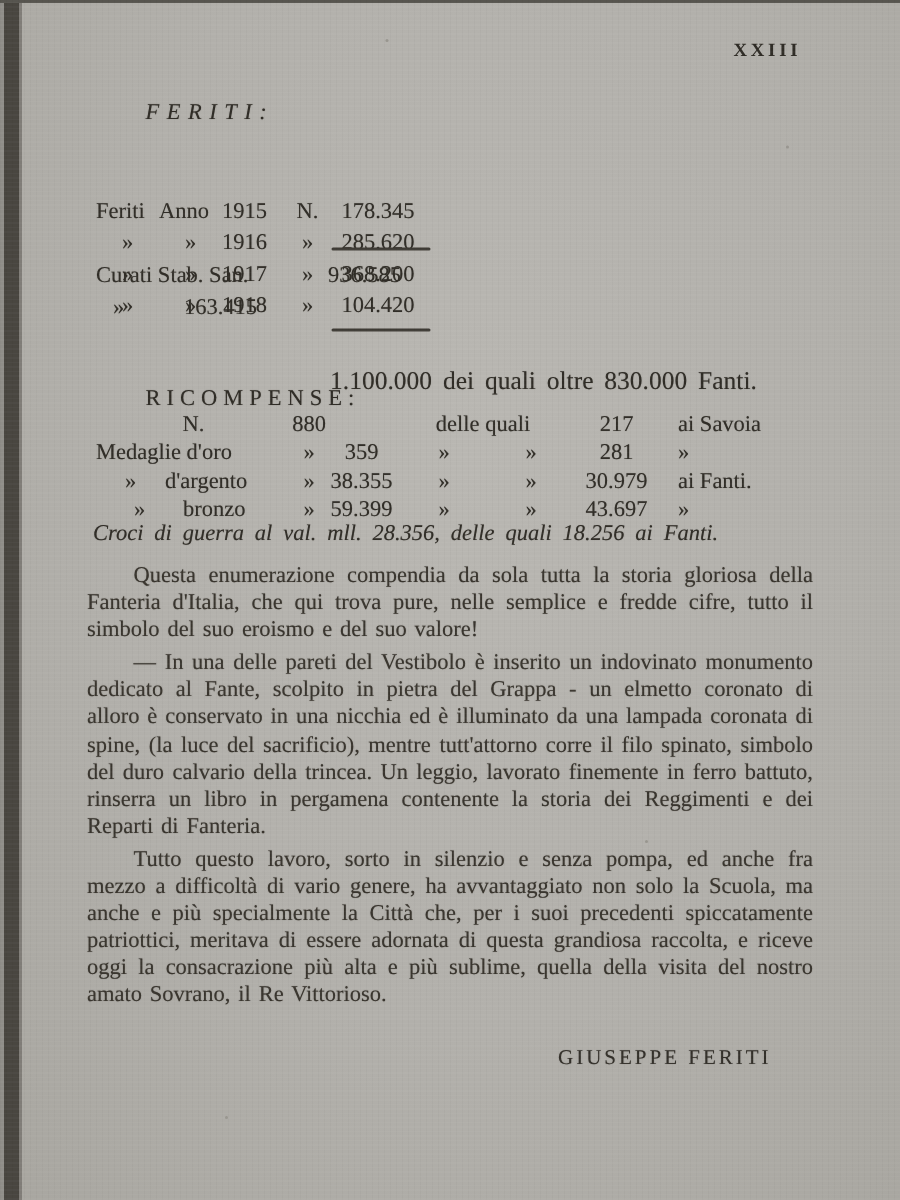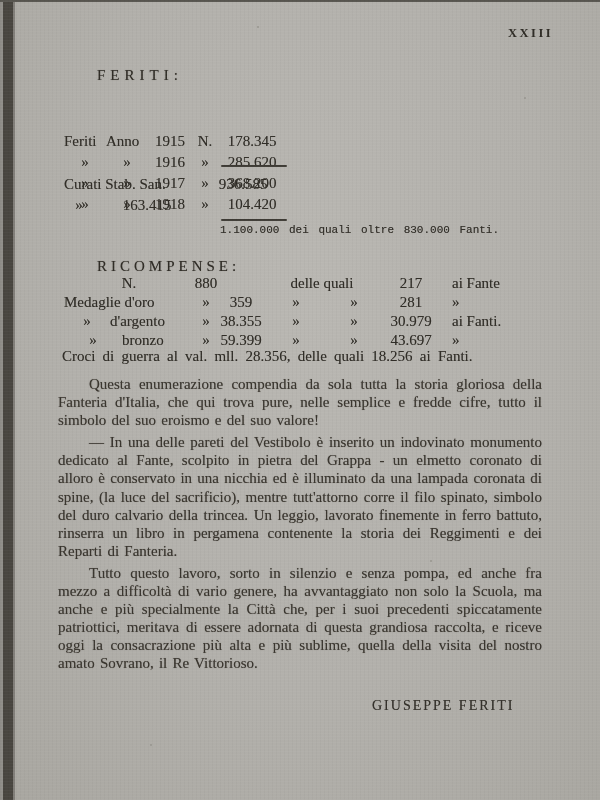--- a/index.html
+++ b/index.html
@@ -21,61 +21,61 @@
     opacity:.5;
   }
   .topline{position:absolute;top:0;left:0;right:0;height:2px;background:#57554f;}
   .spine{
     position:absolute;top:0;bottom:0;left:0;width:17px;
     background:linear-gradient(90deg,#908e89 0 3px,#494640 3px 13px,#807d78 13px 15px,rgba(0,0,0,0) 15px);
   }
   .speck{position:absolute;width:2px;height:2px;border-radius:50%;background:#8a877f;opacity:.65;}
 
   .pagenum{
-    position:absolute;left:508px;top:26px;
+    position:absolute;left:489px;top:26px;
     font-size:12.5px;font-weight:bold;letter-spacing:2.5px;color:#2f2c26;
   }
 
   .heading{
     position:absolute;font-size:15px;color:#2f2c26;
     letter-spacing:5px;white-space:nowrap;
     text-shadow:0 0 .7px rgba(47,44,38,.5);
   }
-  .h-feriti{left:97px;top:67px;}
+  .h-feriti{left:97px;top:67px;font-style:italic;}
   .h-ricomp{left:97px;top:258px;letter-spacing:4px;}
 
   .grid{
     position:absolute;display:grid;font-size:15px;color:#302d27;
     text-shadow:0 0 .6px rgba(47,44,38,.45);white-space:nowrap;
   }
   .feriti{left:64px;top:87px;grid-template-columns:42px 42px 44px 26px 68px;grid-auto-rows:21px;margin-top:46px;}
   .curati{left:64px;top:176px;grid-template-columns:30px 106px 86px;grid-auto-rows:21px;}
   .ricomp{left:64px;top:275px;grid-template-columns:130px 24px 46px 64px 52px 62px 120px;grid-auto-rows:19px;}
   .cl{text-align:left;}
   .ct{text-align:center;}
-  .yr{text-align:center;}
+  .yr{text-align:left;}
   .nm{text-align:center;}
   .span2{grid-column:1 / 3;}
   .span45{grid-column:4 / 6;text-align:center;}
   .c6{padding-left:10px;text-align:left;}
   .amb{padding-left:22px;}
   .g1{display:inline-block;min-width:46px;text-align:center;}
   .g1b{min-width:58px;}
 
   .rule{position:absolute;left:221px;width:66px;height:2px;background:#3e3b35;border-radius:1px;}
   .rule1{top:165px;}
   .rule2{top:219px;}
 
   .total{
-    position:absolute;left:220px;top:224px;font-size:11px;word-spacing:3px;
-    color:#302d27;text-shadow:0 0 .6px rgba(47,44,38,.45);white-space:nowrap;font-family:Liberation Mono, monospace;
+    position:absolute;left:220px;top:244px;font-size:17px;word-spacing:3px;
+    color:#302d27;text-shadow:0 0 .6px rgba(47,44,38,.45);white-space:nowrap;
   }
   .croci-guerra{
     position:absolute;left:62px;top:348px;font-size:15px;word-spacing:3.5px;
-    color:#302d27;text-shadow:0 0 .6px rgba(47,44,38,.45);white-space:nowrap;
+    color:#302d27;text-shadow:0 0 .6px rgba(47,44,38,.45);white-space:nowrap;font-style:italic;
   }
 
   .body{
     position:absolute;left:54px;top:371px;width:492px;
     font-size:15px;line-height:18.1px;color:#39352e;
     text-shadow:0 0 .7px rgba(50,46,40,.5);
   }
   .body p{margin:4px;text-align:justify;text-indent:31px;word-spacing:1.5px;}
 
   .signature{
@@ -141,21 +141,21 @@
 
   <div class="total">1.100.000 dei quali oltre 830.000 Fanti.</div>
 
   <div class="heading h-ricomp">RICOMPENSE:</div>
 
   <div class="grid ricomp">
     <div class="ct">N.</div>
     <div class="nm">880</div>
     <div class="span45">delle quali</div>
     <div class="ct">217</div>
-    <div class="c6">ai Fante</div>
+    <div class="c6">ai Savoia</div>
 
     <div class="cl">Medaglie d'oro</div>
     <div class="ct">»</div>
     <div class="nm">359</div>
     <div class="ct">»</div>
     <div class="ct">»</div>
     <div class="ct">281</div>
     <div class="c6">»</div>
 
     <div class="cl"><span class="g1">»</span><span>d'argento</span></div>

